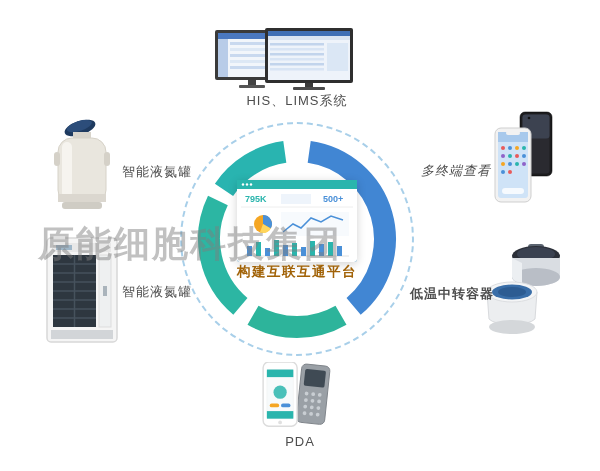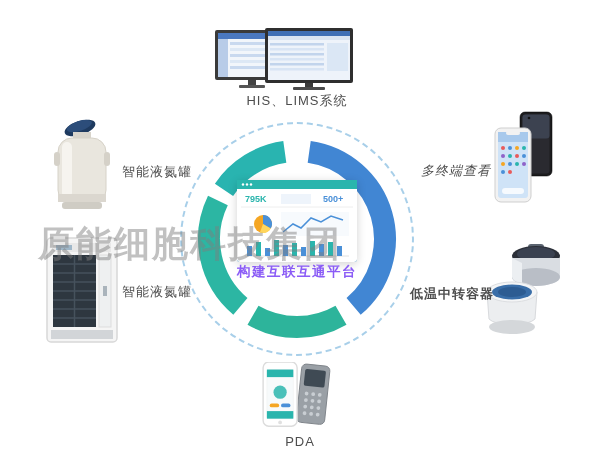--- a/index.html
+++ b/index.html
@@ -11,21 +11,21 @@
 
   #dashed-ring { position:absolute; left:180px; top:122px; width:234px; height:234px;
                  border:2px dashed #a8cfe9; border-radius:50%; }
 
   #ring-svg { position:absolute; left:197px; top:139px; }
 
   #center-card { position:absolute; left:237px; top:180px; width:120px; height:82px;
                  background:#0369a1; border-radius:3px; box-shadow:0 2px 10px rgba(0,0,0,.18); }
 
   #platform-title { position:absolute; left:187px; top:263px; width:220px; text-align:center;
-                    font-size:13.5px; font-weight:700; color:#8b5cf6; letter-spacing:1.5px; }
+                    font-size:13.5px; font-weight:700; color:#a16207; letter-spacing:1.5px; }
 
   #watermark { position:absolute; left:38px; top:220px; font-size:36px; font-weight:700;
                color:rgba(125,125,125,.48); letter-spacing:2px; white-space:nowrap;
                z-index:30; pointer-events:none;font-family:Liberation Serif, serif; }
 
   .device { position:absolute; }
 </style>
 </head>
 <body>
 

